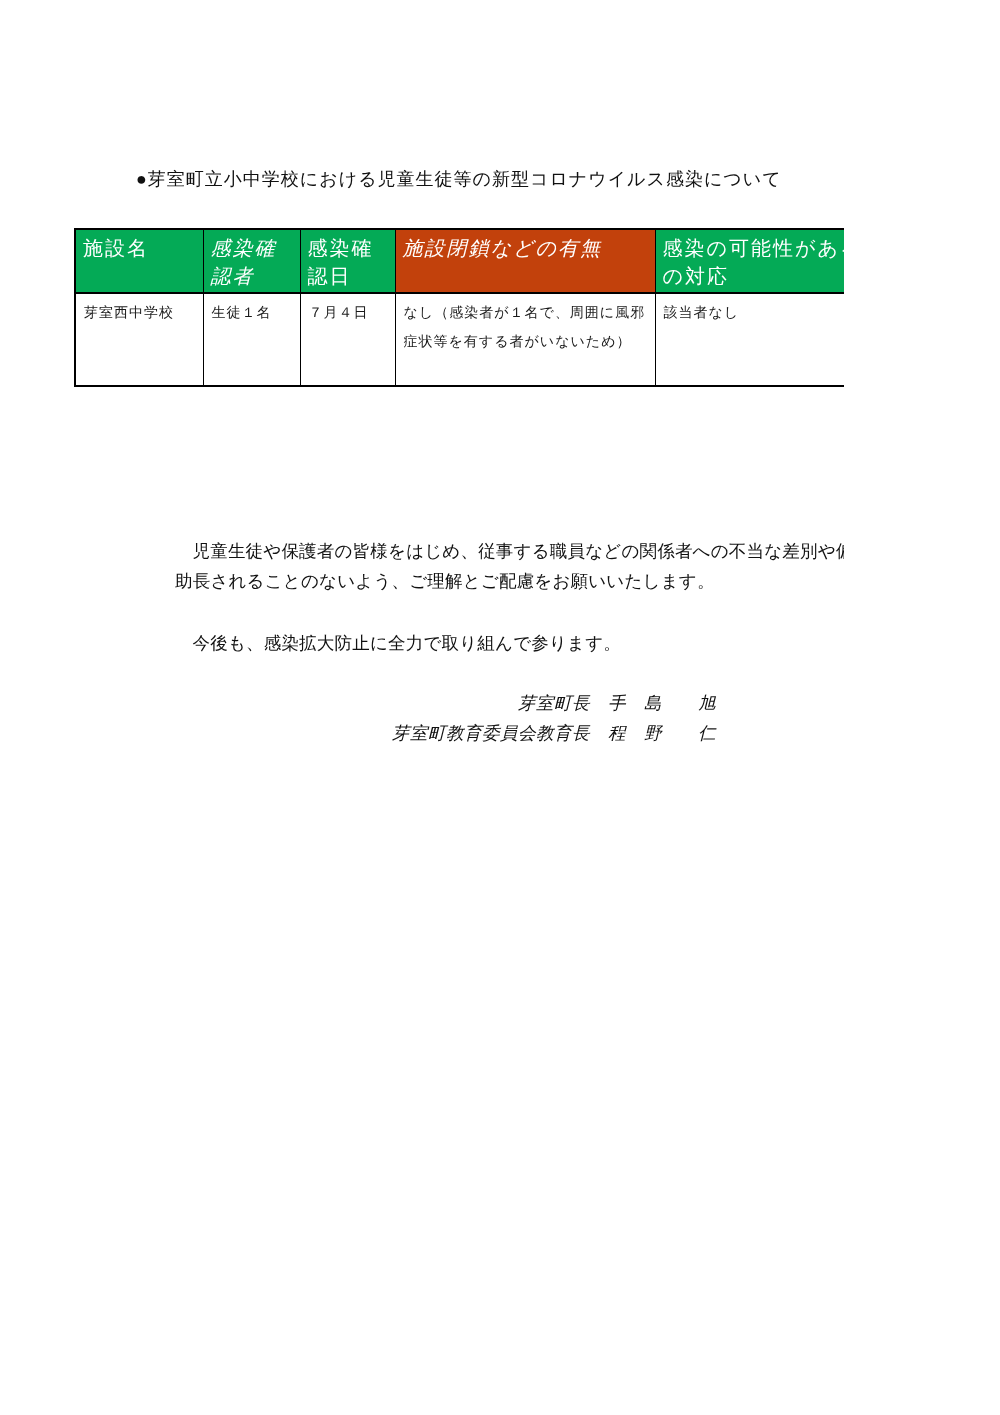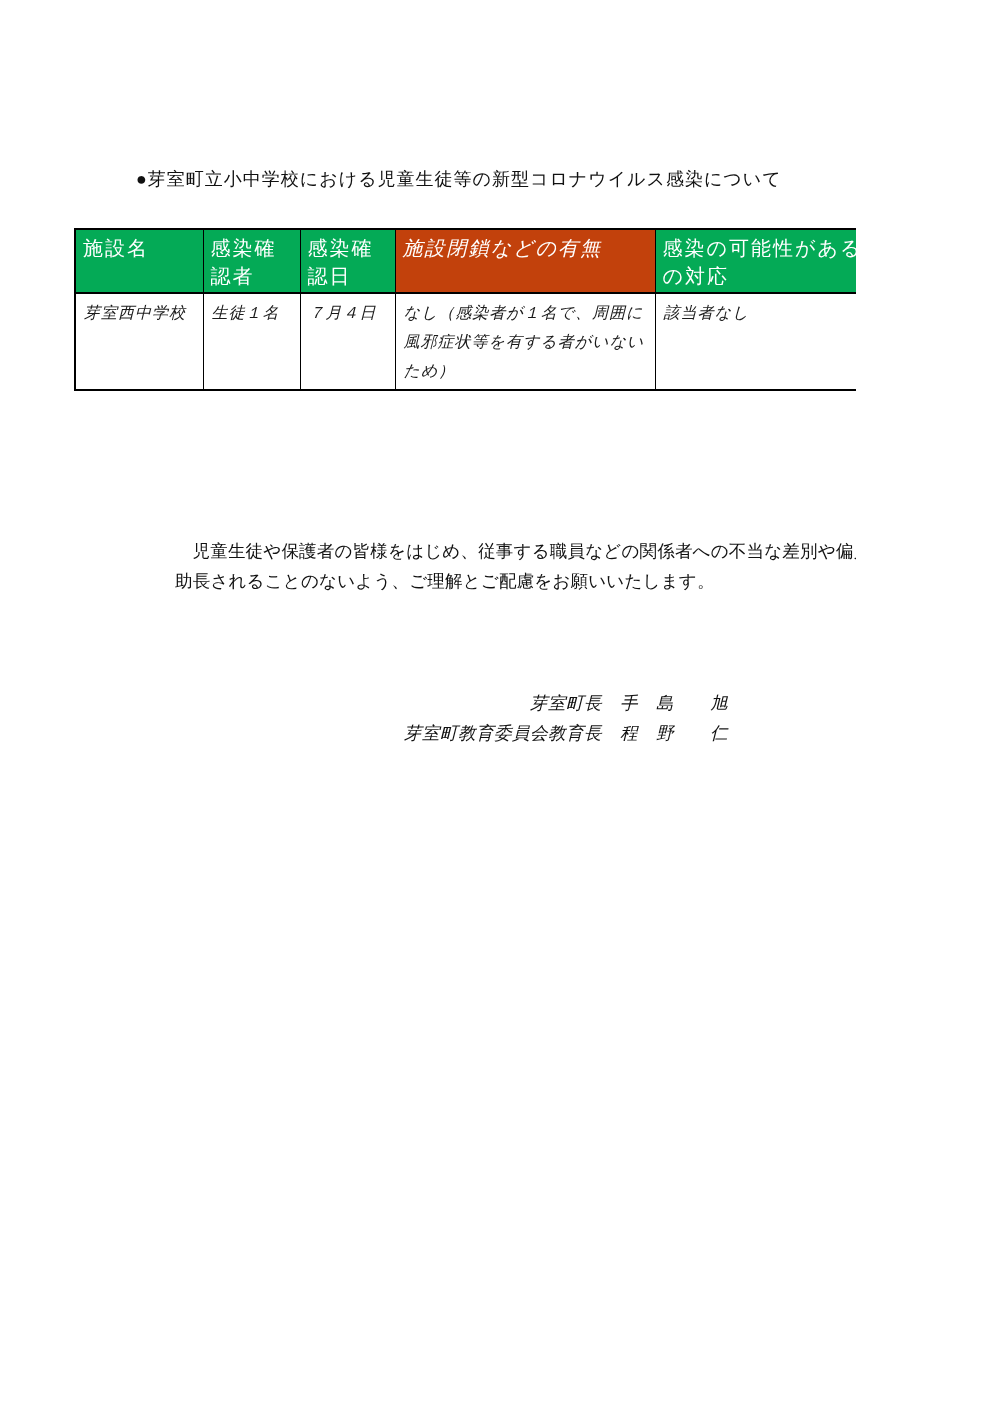--- a/index.html
+++ b/index.html
@@ -8,21 +8,20 @@
     background: #ffffff;
   }
   .page {
     position: relative;
     width: 844px;
     height: 1415px;
     background: #ffffff;
     overflow: hidden;
     font-family: "Liberation Sans", "DejaVu Sans", sans-serif;
     color: #111111;
-    padding-left: 12px;
   }
 
   
   .doc-title {
     position: absolute;
     left: 136px;
     top: 167px;
     font-size: 18px;
     letter-spacing: 1px;
     font-family: "Liberation Sans", "DejaVu Sans", sans-serif;
@@ -50,30 +49,29 @@
     vertical-align: top;
     padding: 4px 7px 2px 7px;
     line-height: 28px;
     height: 54px;
     border: 1px solid #000000;
     border-bottom: 2px solid #000000;
     overflow: hidden;
   }
   .info-table td {
     color: #1a1a1a;
-    font-size: 16px;
+    font-size: 14px;
     letter-spacing: 1px;
     text-align: left;
     vertical-align: top;
     padding: 4px 8px 4px 8px;
     line-height: 29px;
     height: 83px;
     border: 1px solid #000000;
     overflow: hidden;
-    font-style: italic;
   }
 
   
   .body-text {
     position: absolute;
     left: 128px;
     top: 536px;
     width: 732px;
     font-family: "Liberation Serif", "DejaVu Serif", serif;
     font-size: 17.5px;
@@ -118,39 +116,40 @@
     <colgroup>
       <col style="width:128px">
       <col style="width:97px">
       <col style="width:95px">
       <col style="width:260px">
       <col style="width:274px">
     </colgroup>
     <thead>
       <tr>
         <th class="hdr" style="background: rgb(4, 170, 86); color: rgb(255, 255, 255);">施設名</th>
-        <th class="hdr" style="background: rgb(4, 170, 86); color: rgb(255, 255, 255);">感染確認者</th>
+        <th class="hdr" style="background: rgb(4, 170, 86); color: rgb(255, 255, 255); font-style: italic;">感染確認者</th>
         <th class="hdr" style="background: rgb(4, 170, 86); color: rgb(255, 255, 255);">感染確認日</th>
         <th class="hdr" style="background: #c2410c; color: rgb(255, 255, 255); font-style: italic;">施設閉鎖などの有無</th>
         <th class="hdr" style="background: rgb(4, 170, 86); color: rgb(255, 255, 255); margin-top: 24px;">感染の可能性がある者への対応</th>
       </tr>
     </thead>
     <tbody>
       <tr>
         <td>芽室西中学校</td>
         <td>生徒１名</td>
         <td>７月４日</td>
         <td>なし（感染者が１名で、周囲に風邪症状等を有する者がいないため）</td>
         <td>該当者なし</td>
       </tr>
     </tbody>
   </table>
 
   <div class="body-text">
     <p>児童生徒や保護者の皆様をはじめ、従事する職員などの関係者への不当な差別や偏見が助長されることのないよう、ご理解とご配慮をお願いいたします。</p>
+    <p>今後も、感染拡大防止に全力で取り組んで参ります。</p>
   </div>
 
   <div class="signatures">
     <div class="sig-line">芽室町長　手　島　　旭</div>
     <div class="sig-line">芽室町教育委員会教育長　程　野　　仁</div>
   </div>
 
 </div>
 
 </body></html>

